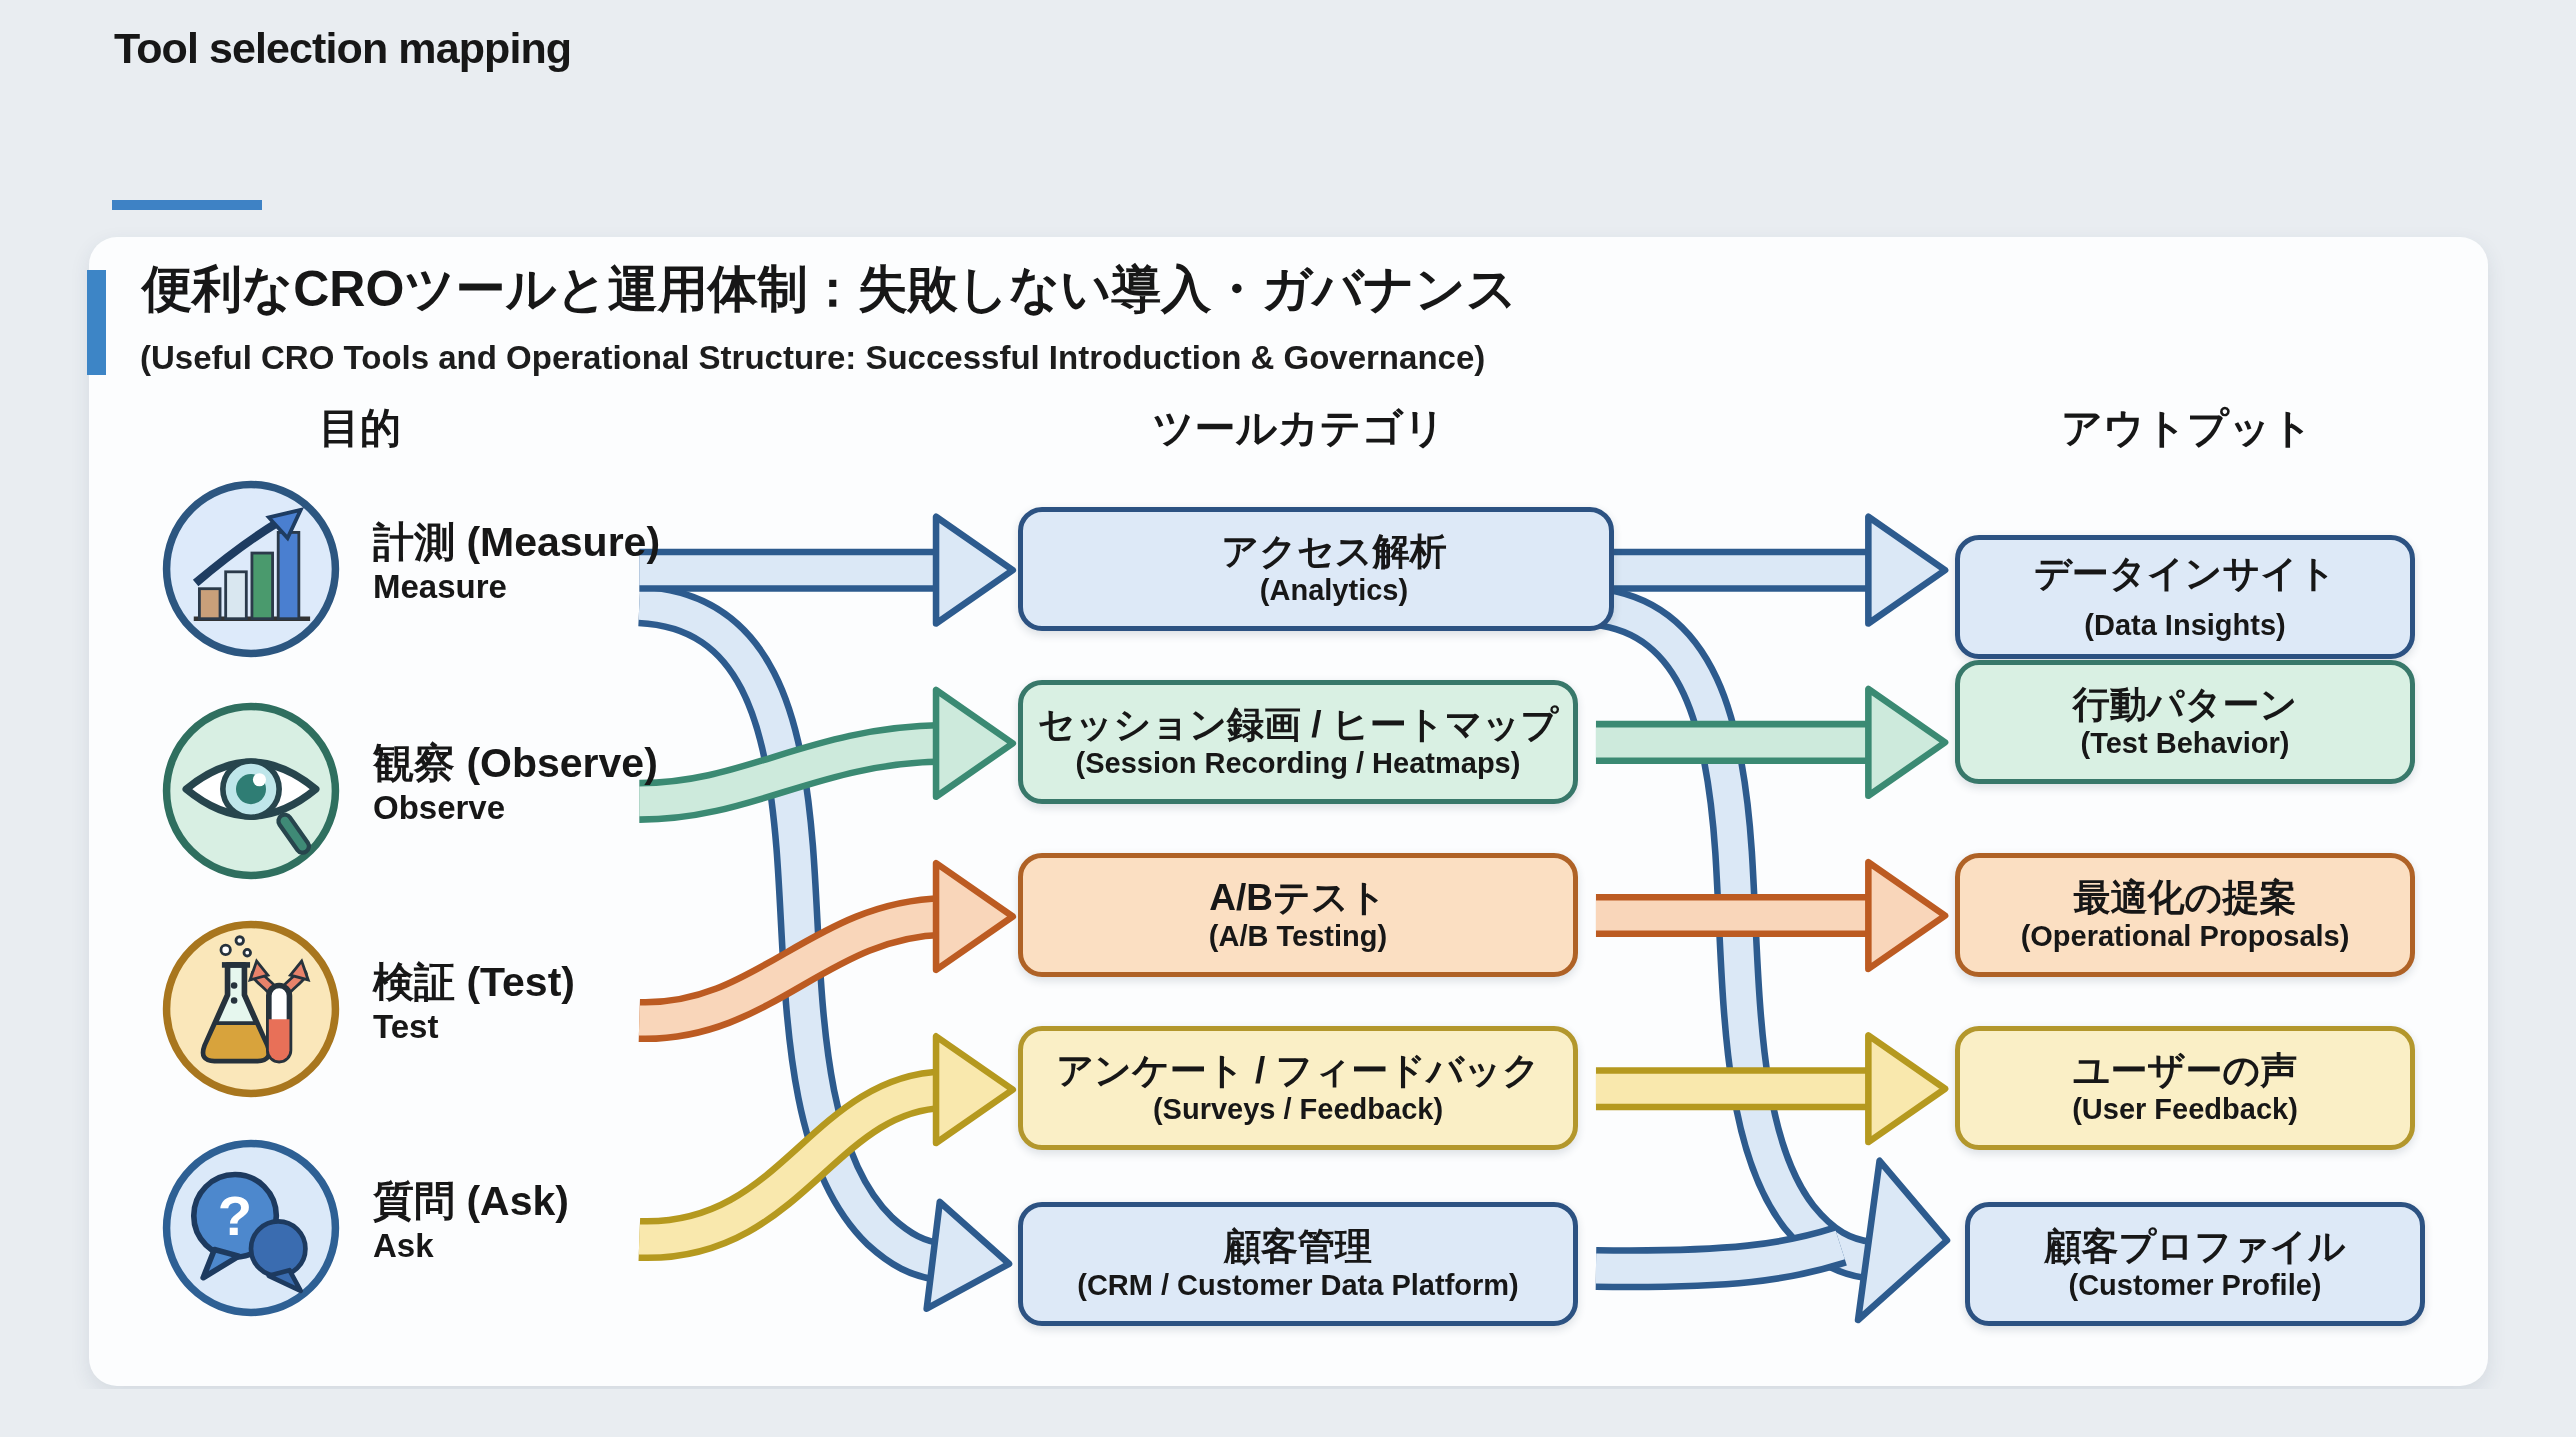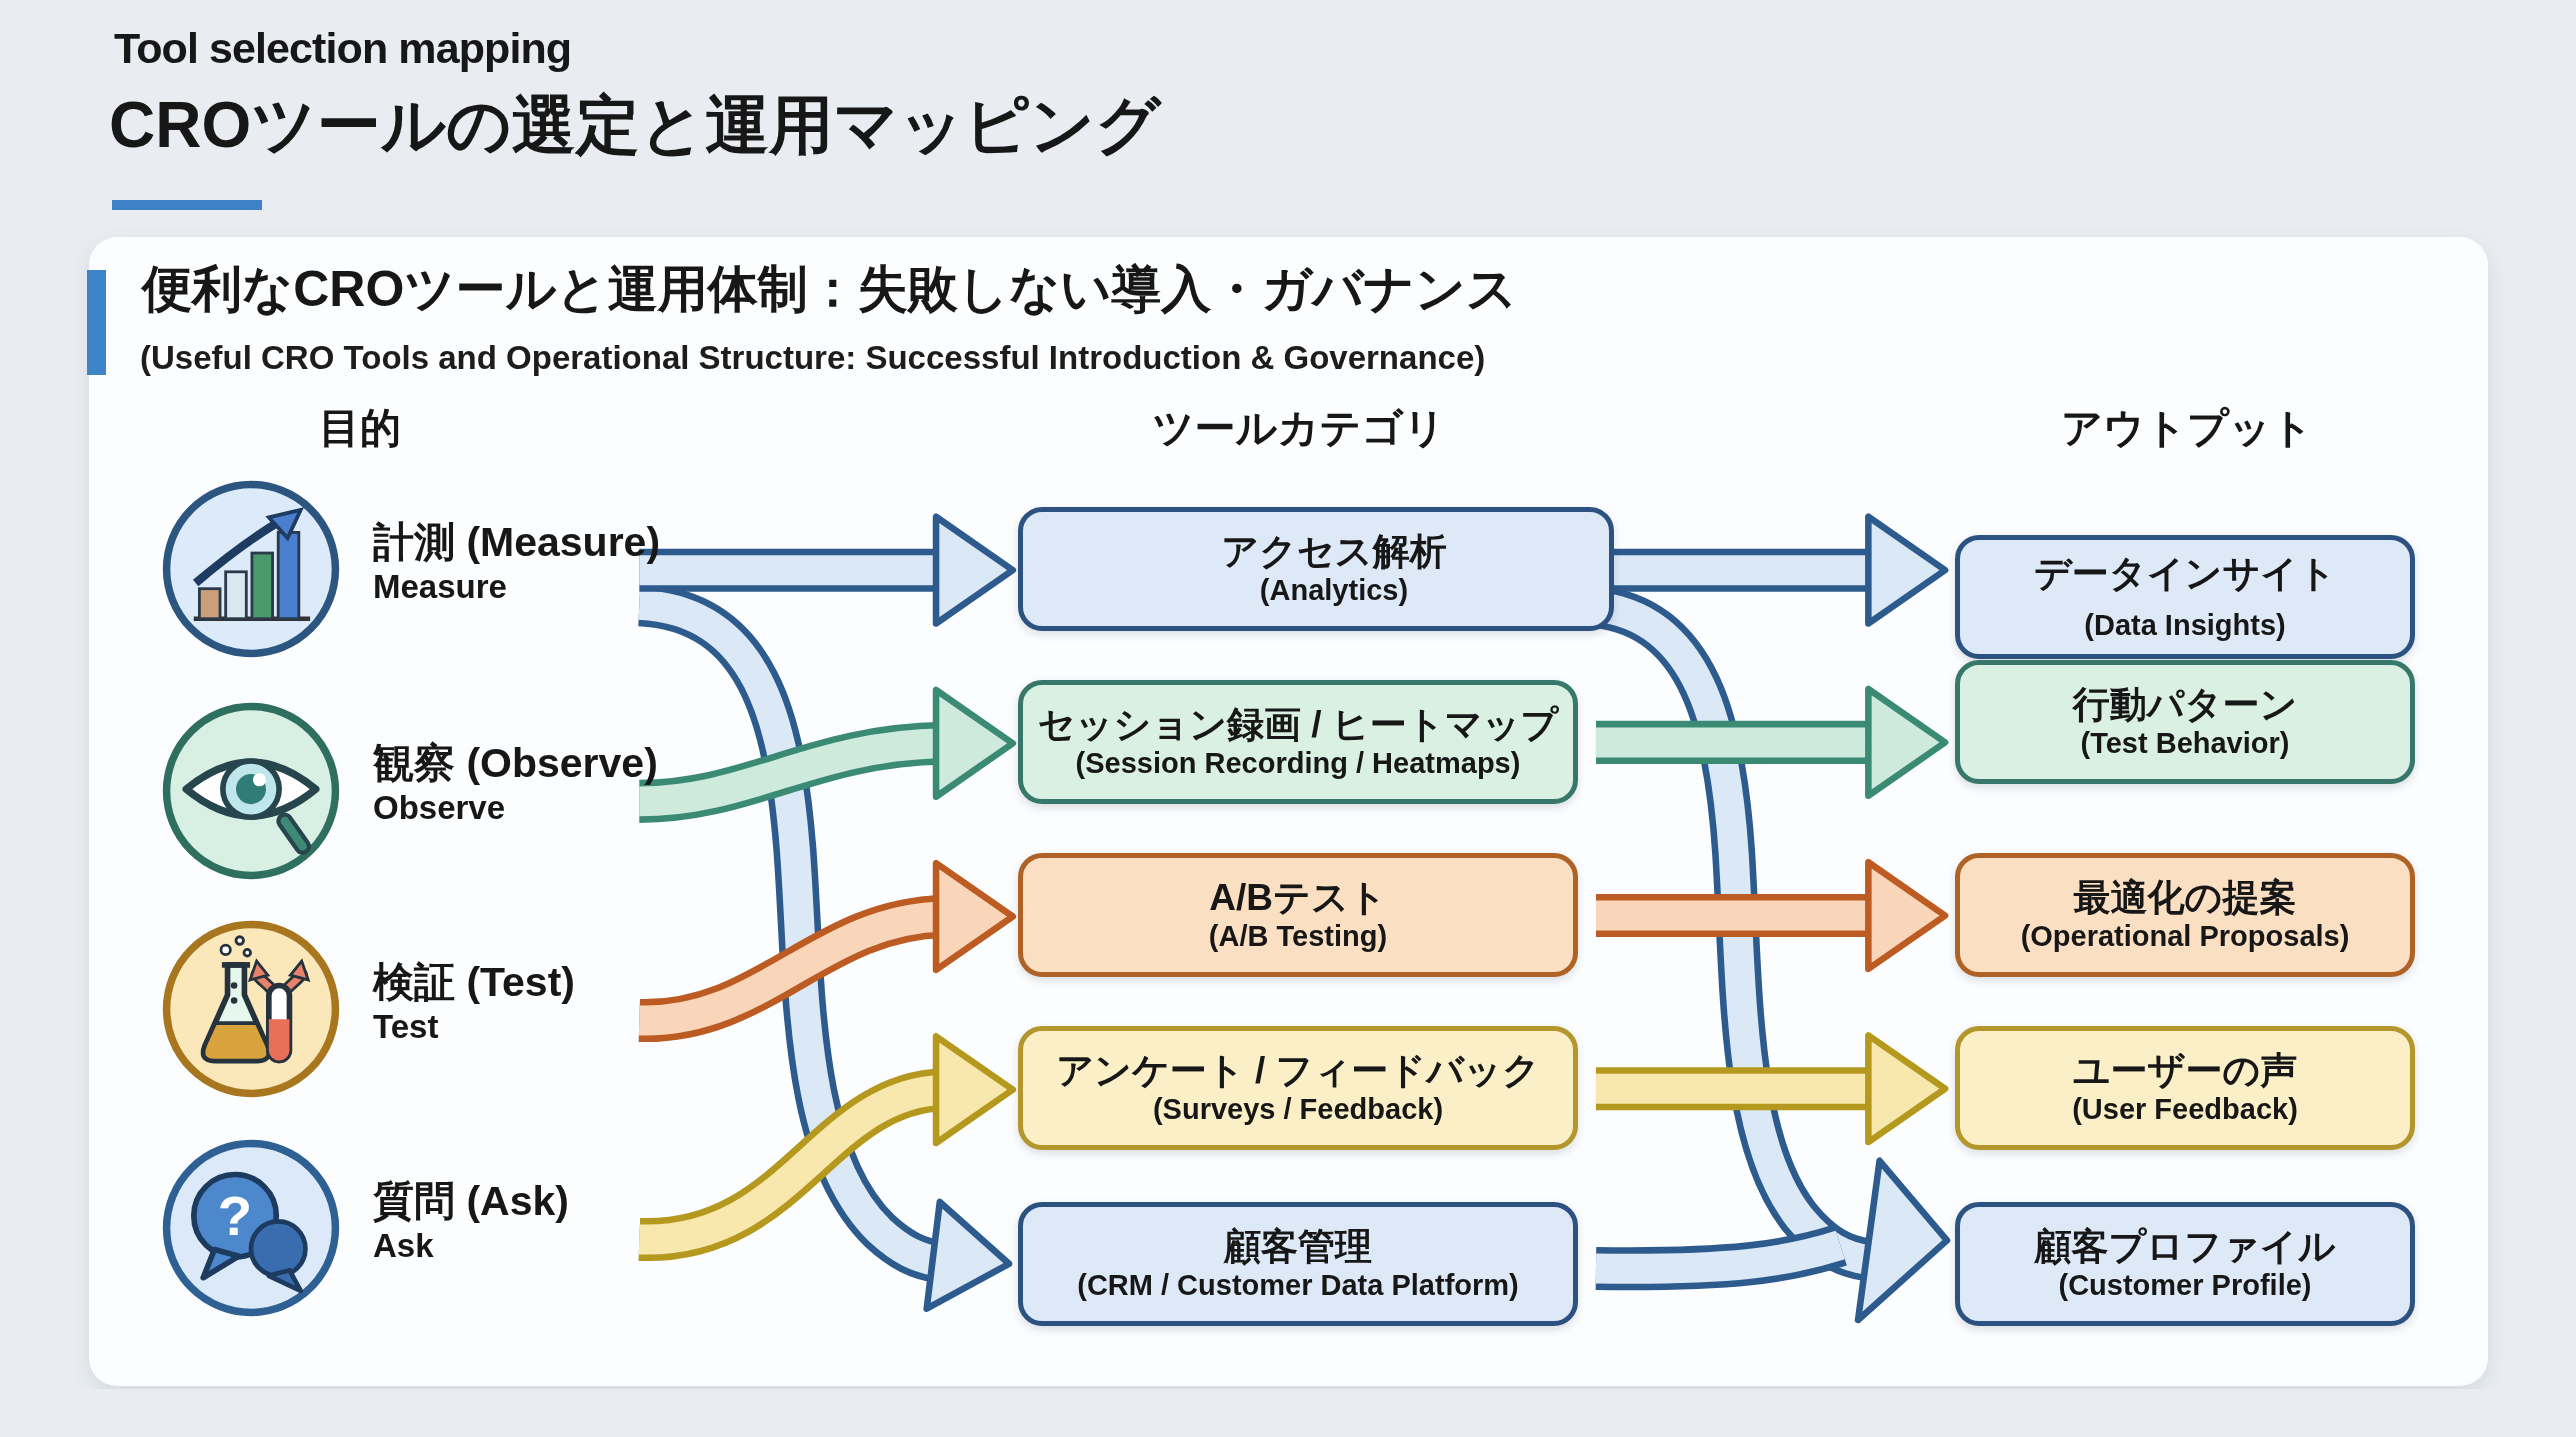--- a/index.html
+++ b/index.html
@@ -45,21 +45,20 @@
   .arr-orange .ah{fill:#f9d6ba;stroke:#bc5b22;}
   .arr-yellow .ao{stroke:#b5991f;} .arr-yellow .ai{stroke:#f9e8ad;}
   .arr-yellow .ah{fill:#f9e8ad;stroke:#b5991f;}
 </style>
 </head>
 <body>
 
 <div id="stage">
 
   <div class="abs" id="title-en">Tool selection mapping</div>
-  <div class="abs" id="title-ja">CROツールの選定と運用マッピング</div>
   <div class="abs" id="title-underline"></div>
 
   <div class="abs" id="card"></div>
   <div class="abs" id="accent-bar"></div>
   <div class="abs" id="card-heading-ja">便利なCROツールと運用体制：失敗しない導入・ガバナンス</div>
   <div class="abs" id="card-heading-en">(Useful CRO Tools and Operational Structure: Successful Introduction &amp; Governance)</div>
 
   <div class="colh" id="colh-purpose">目的</div>
   <div class="colh" id="colh-tools">ツールカテゴリ</div>
   <div class="colh" id="colh-output">アウトプット</div>
@@ -232,19 +231,19 @@
     <div class="bsub">(Test Behavior)</div>
   </div>
   <div class="box out c-orange" style="top:853px;">
     <div class="bmain">最適化の提案</div>
     <div class="bsub">(Operational Proposals)</div>
   </div>
   <div class="box out c-yellow" style="top:1026px;">
     <div class="bmain">ユーザーの声</div>
     <div class="bsub">(User Feedback)</div>
   </div>
-  <div class="box out c-blue" style="top:1202px;">
+  <div class="box out c-blue" style="top:1202px;margin-left:10px;">
     <div class="bmain">顧客プロファイル</div>
     <div class="bsub">(Customer Profile)</div>
   </div>
 
 </div>
 
 
 </body></html>

